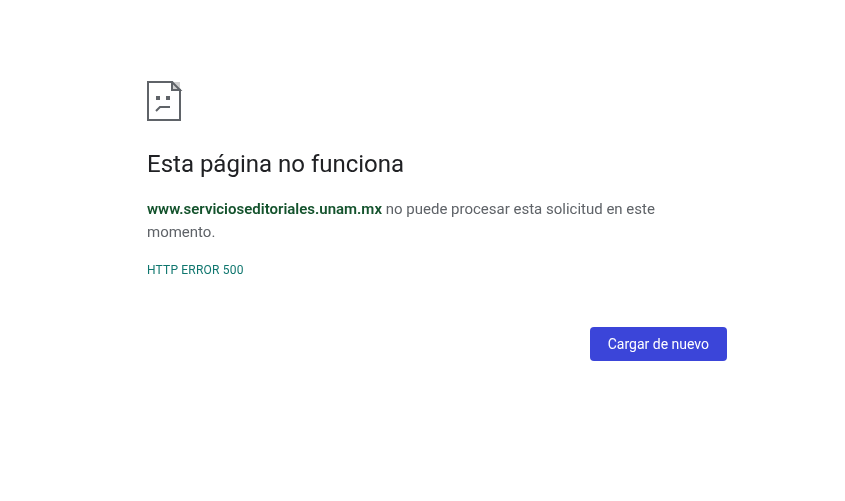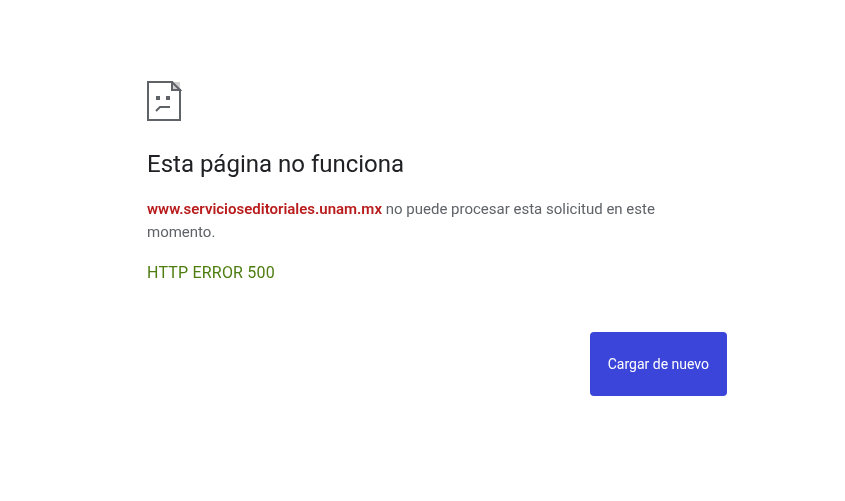--- a/index.html
+++ b/index.html
@@ -29,39 +29,39 @@
       margin: 0 0 18px 0;
       line-height: 1.3;
     }
     .desc {
       font-size: 15px;
       color: #5f6368;
       margin: 0 0 18px 0;
       line-height: 1.55;
     }
     .desc strong {
-      color: #b91c1c;
+      color: #14532d;
       font-weight: 600;
     }
     .err {
-      font-size: 16px;
-      color: #4d7c0f;
+      font-size: 12px;
+      color: #0f766e;
       margin: 0 0 50px 0;
       letter-spacing: 0.2px;
     }
     .actions {
       display: flex;
       justify-content: flex-end;
     }
     .reload-btn {
       background: #3b45d9;
       color: #fff;
       border: none;
       font-size: 14px;
-      padding: 24px 18px;
+      padding: 9px 18px;
       border-radius: 4px;
       cursor: pointer;
       font-family: inherit;
     }
   </style>
 </head>
 <body>
 
 <div class="container">
   <div class="icon-wrap">

